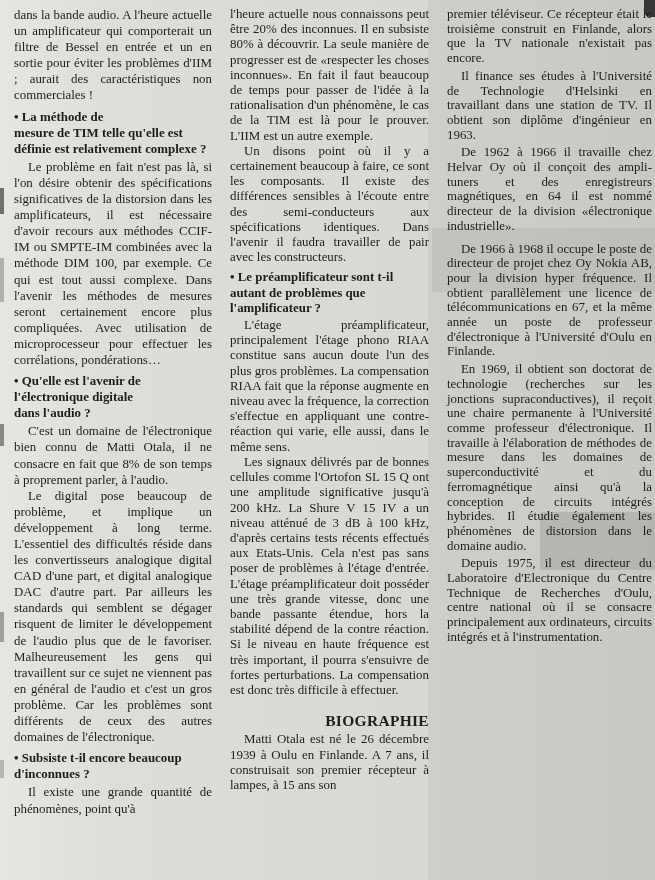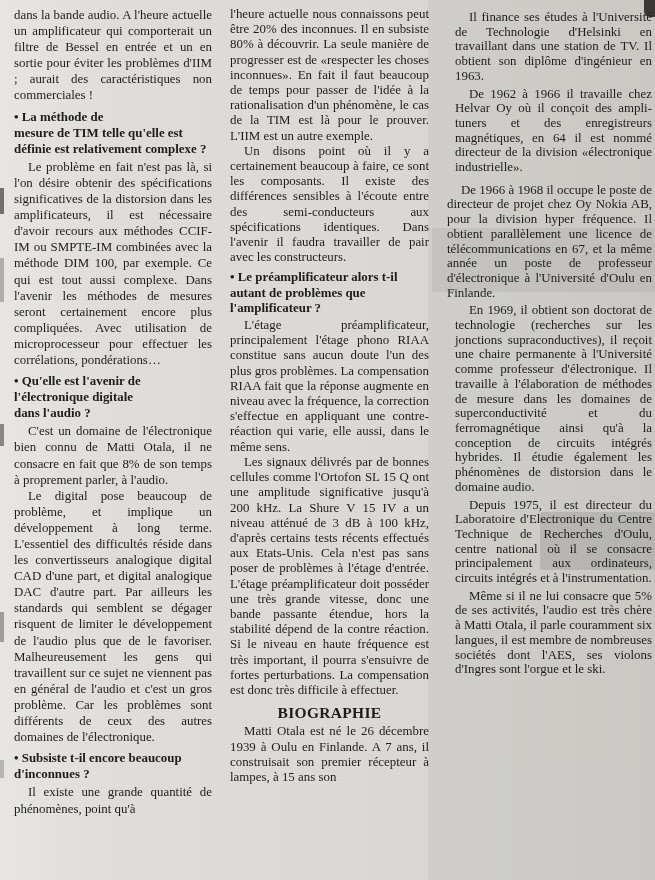--- a/index.html
+++ b/index.html
@@ -36,28 +36,28 @@
   .col-2 { width: 199px; line-height: 15.2px; }
   .col-3 { width: 205px; line-height: 14.7px; }
   .para { margin: 0; }
   .indent { text-indent: 14px; }
   .question {
     font-weight: bold;
     white-space: pre-line;
     text-align: left;
     margin: 5px 0 2px 0;
   }
-  .mt-sm { margin-top: 3px; margin-left: 8px; }
+  .mt-sm { margin-top: 3px; }
   .mt-lg { margin-top: 8px; }
   .bio-heading {
     font-weight: bold;
     font-size: 15.5px;
     letter-spacing: 0.3px;
-    margin: 7px 0 4px 0;
-    text-align: center;
+    margin: 15px 0 4px 0;
+    text-align: right;
   }
   
   .artifact { position: absolute; pointer-events: none; }
   .shade-right-col { left: 428px; top: 0; width: 227px; height: 880px; background: rgba(95,93,90,0.07); }
   .shade-patch-1 { left: 432px; top: 228px; width: 223px; height: 64px; background: rgba(60,58,55,0.07); border-radius: 2px; }
   .shade-patch-2 { left: 540px; top: 512px; width: 115px; height: 58px; background: rgba(50,48,45,0.13); border-radius: 2px; }
   .corner-mark-tr { right: 0; top: 0; width: 11px; height: 17px; background: #3a3836; border-bottom-left-radius: 6px; }
   .binding-mark { left: 0; width: 4px; background: #4a4845; }
   .bm-1 { top: 188px; height: 26px; opacity: 0.75; }
   .bm-2 { top: 258px; height: 44px; opacity: 0.35; }
@@ -92,32 +92,32 @@
 dans l'audio ?</p>
       <p class="para indent">C'est un domaine de l'électronique bien connu de Matti Otala, il ne consacre en fait que 8% de son temps à proprement parler, à l'audio.</p>
       <p class="para indent">Le digital pose beaucoup de problème, et implique un développement à long terme. L'essentiel des difficultés réside dans les convertisseurs analogique digital CAD d'une part, et digital analogique DAC d'autre part. Par ailleurs les standards qui semblent se dégager risquent de limiter le développement de l'audio plus que de le favoriser. Malheureusement les gens qui travaillent sur ce sujet ne viennent pas en général de l'audio et c'est un gros problème. Car les problèmes sont différents de ceux des autres domaines de l'électronique.</p>
       <p class="question">• Subsiste t-il encore beaucoup d'inconnues ?</p>
       <p class="para indent">Il existe une grande quantité de phénomènes, point qu'à</p>
     </div>
 
     <div class="col col-2">
       <p class="para">l'heure actuelle nous connaissons peut être 20% des inconnues. Il en subsiste 80% à découvrir. La seule manière de progresser est de «respecter les choses inconnues». En fait il faut beaucoup de temps pour passer de l'idée à la rationalisation d'un phénomène, le cas de la TIM est là pour le prouver. L'IIM est un autre exemple.</p>
       <p class="para indent">Un disons point où il y a certainement beaucoup à faire, ce sont les composants. Il existe des différences sensibles à l'écoute entre des semi-conducteurs aux spécifications identiques. Dans l'avenir il faudra travailler de pair avec les constructeurs.</p>
-      <p class="question">• Le préamplificateur alors t-il
+      <p class="question">• Le préamplificateur sont t-il
 autant de problèmes que
 l'amplificateur ?</p>
       <p class="para indent">L'étage préamplificateur, principalement l'étage phono RIAA constitue sans aucun doute l'un des plus gros problèmes. La compensation RIAA fait que la réponse augmente en niveau avec la fréquence, la correction s'effectue en appliquant une contre-réaction qui varie, elle aussi, dans le même sens.</p>
       <p class="para indent">Les signaux délivrés par de bonnes cellules comme l'Ortofon SL 15 Q ont une amplitude significative jusqu'à 200 kHz. La Shure V 15 IV a un niveau atténué de 3 dB à 100 kHz, d'après certains tests récents effectués aux Etats-Unis. Cela n'est pas sans poser de problèmes à l'étage d'entrée. L'étage préamplificateur doit posséder une très grande vitesse, donc une bande passante étendue, hors la stabilité dépend de la contre réaction. Si le niveau en haute fréquence est très important, il pourra s'ensuivre de fortes perturbations. La compensation est donc très difficile à effectuer.</p>
       <p class="bio-heading">BIOGRAPHIE</p>
       <p class="para indent">Matti Otala est né le 26 décembre 1939 à Oulu en Finlande. A 7 ans, il construisait son premier récepteur à lampes, à 15 ans son</p>
     </div>
 
     <div class="col col-3">
+      <p class="para">premier téléviseur. Ce récepteur était le troisième construit en Finlande, alors que la TV nationale n'existait pas encore.</p>
       <p class="para indent mt-sm">Il finance ses études à l'Université de Technologie d'Helsinki en travaillant dans une station de TV. Il obtient son diplôme d'ingénieur en 1963.</p>
       <p class="para indent mt-sm">De 1962 à 1966 il travaille chez Helvar Oy où il conçoit des ampli-tuners et des enregistreurs magnétiques, en 64 il est nommé directeur de la division «électronique industrielle».</p>
       <p class="para indent mt-lg">De 1966 à 1968 il occupe le poste de directeur de projet chez Oy Nokia AB, pour la division hyper fréquence. Il obtient parallèlement une licence de télécommunications en 67, et la même année un poste de professeur d'électronique à l'Université d'Oulu en Finlande.</p>
       <p class="para indent mt-sm">En 1969, il obtient son doctorat de technologie (recherches sur les jonctions supraconductives), il reçoit une chaire permanente à l'Université comme professeur d'électronique. Il travaille à l'élaboration de méthodes de mesure dans les domaines de superconductivité et du ferromagnétique ainsi qu'à la conception de circuits intégrés hybrides. Il étudie également les phénomènes de distorsion dans le domaine audio.</p>
       <p class="para indent mt-sm">Depuis 1975, il est directeur du Laboratoire d'Electronique du Centre Technique de Recherches d'Oulu, centre national où il se consacre principalement aux ordinateurs, circuits intégrés et à l'instrumentation.</p>
-      <p class="para indent mt-sm">Même si il ne lui consacre que 5% de ses activités, l'audio est très chère à Matti Otala, il parle couramment six langues, il est membre de nombreuses sociétés dont l'AES, ses violons d'Ingres sont l'orgue et le ski.</p>
     </div>
 
   </div>
 </div>
 
 </body></html>

